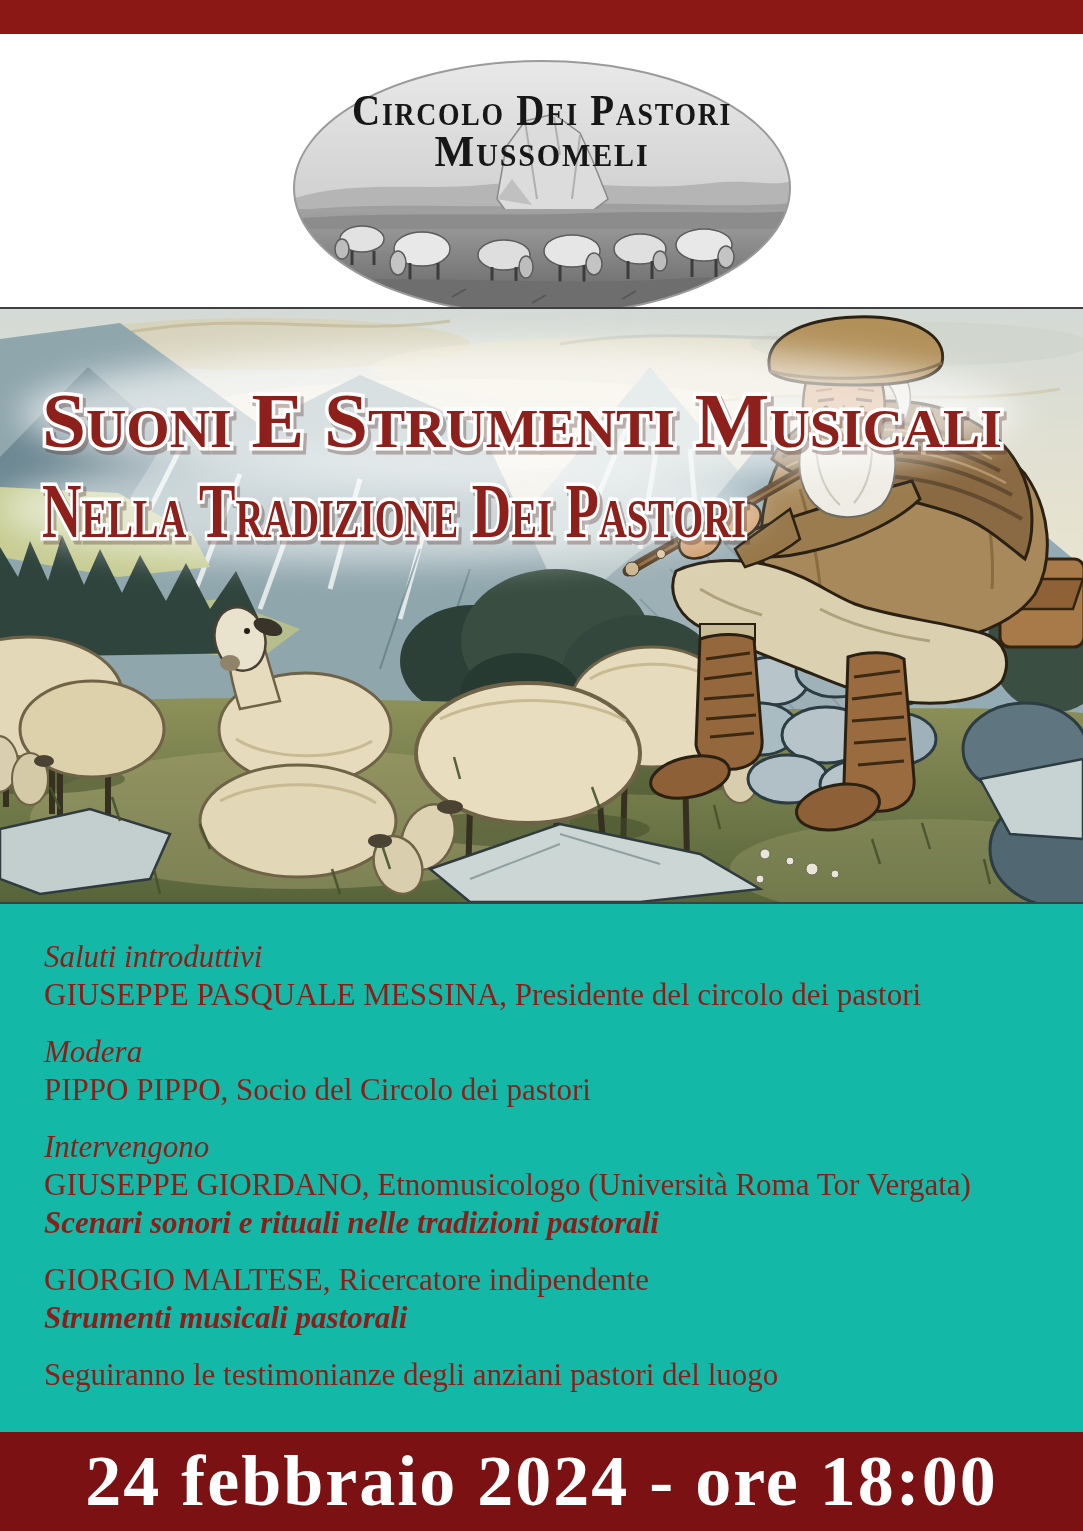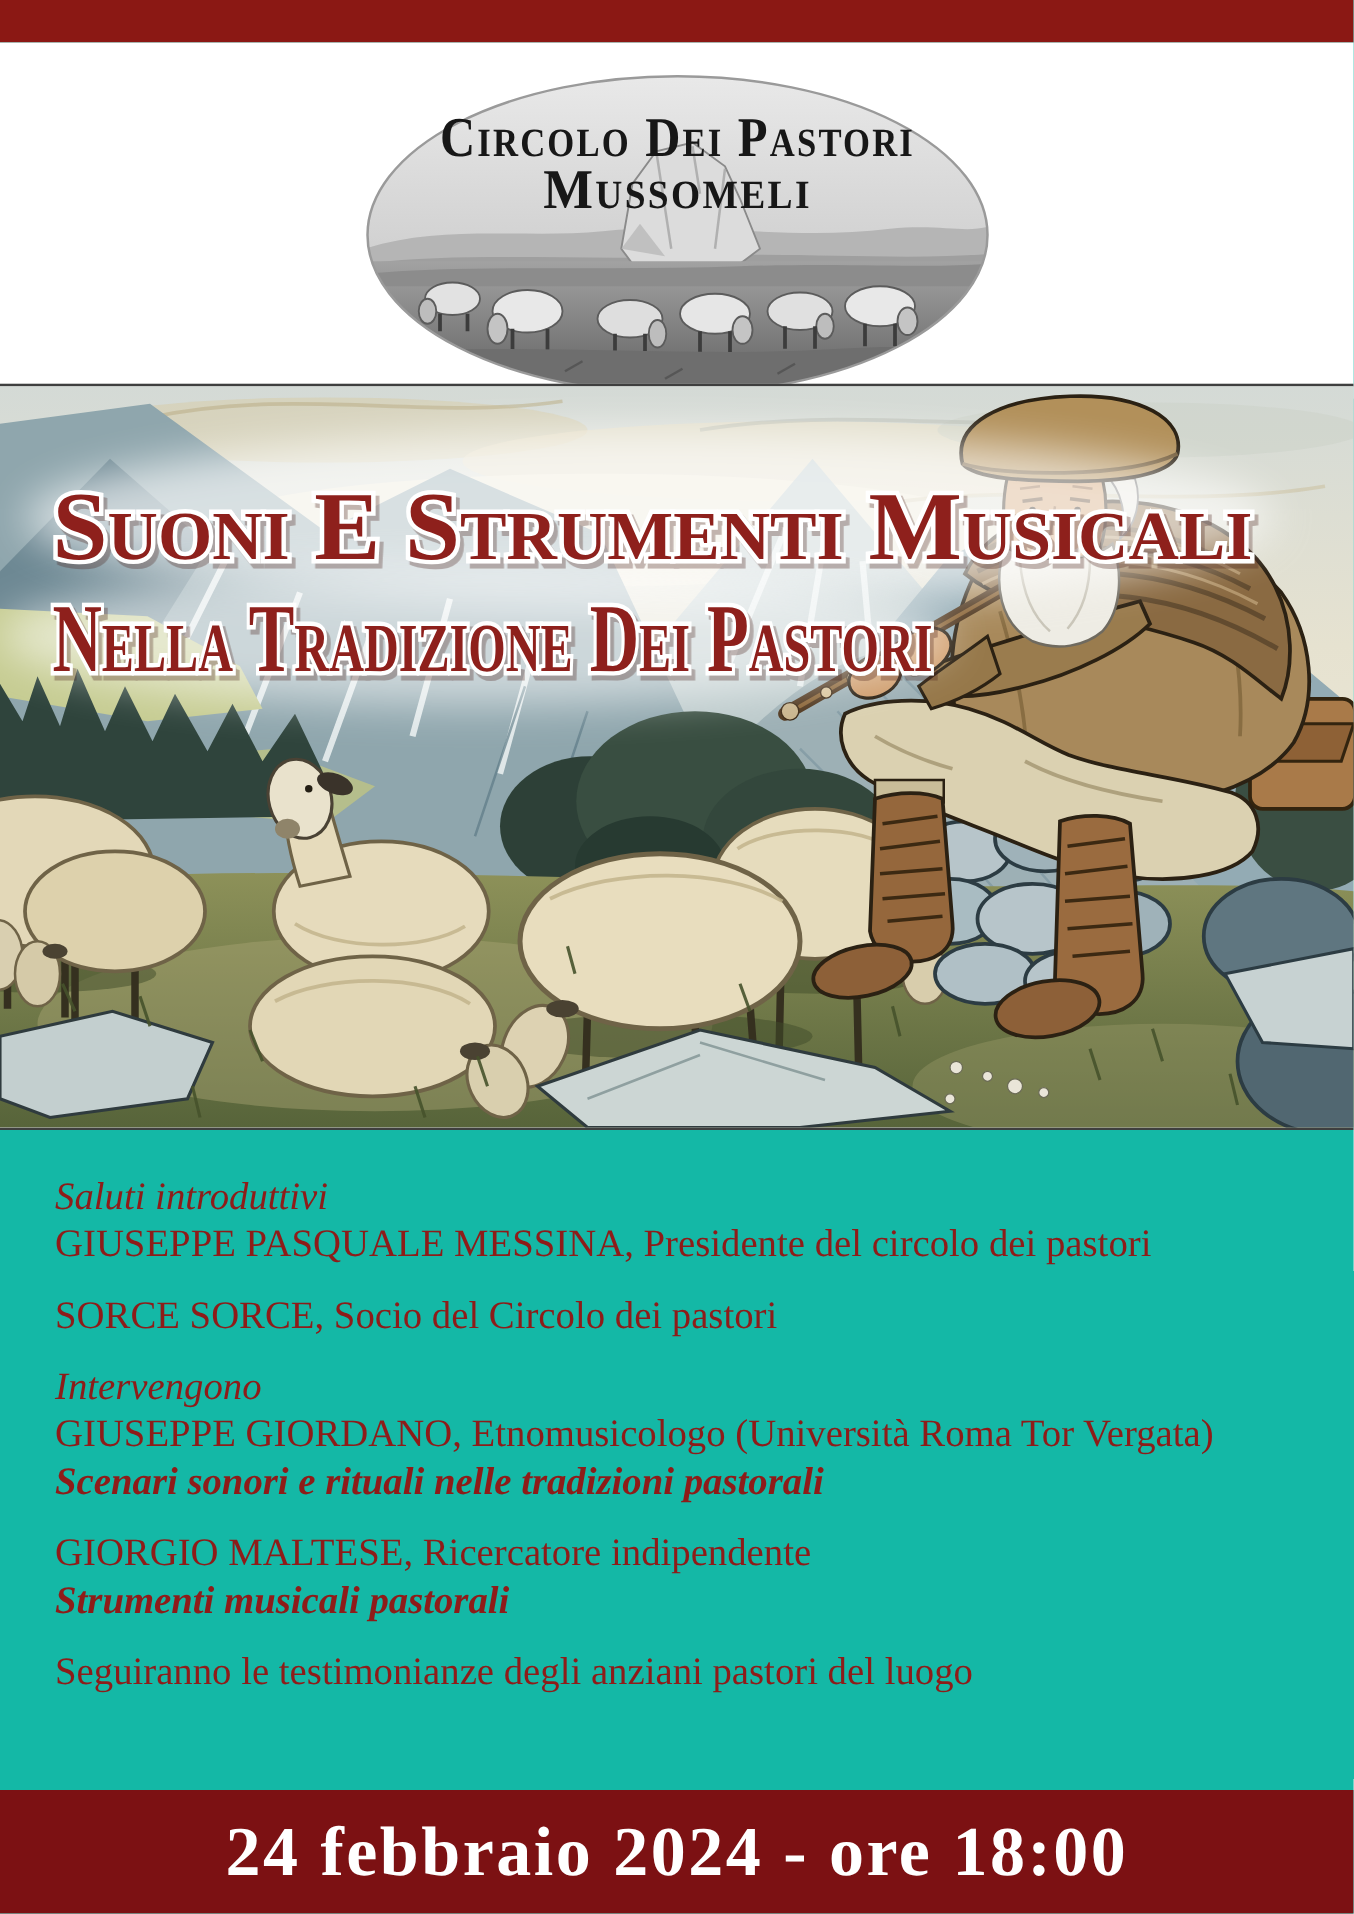--- a/index.html
+++ b/index.html
@@ -28,21 +28,21 @@
   }
 
   .program { position:absolute; top:916px; left:0; width:860px; padding:22px 36px 0 44px; }
   .program p { font-size:31px; line-height:38px; color:#8e1c19; white-space:nowrap; }
   .program .heading { font-style:italic; }
   .program .emph { font-weight:700; font-style:italic; }
   .sec + .sec { margin-top:19px; }
 
   .footer-bar { position:absolute; top:1432px; left:0; width:1083px; height:99px;
     background:#7c1113; display:flex; align-items:center; justify-content:center; }
-  .footer-text { font-family:"Liberation Serif", serif; font-weight:700; font-size:56px;
+  .footer-text { font-family:"Liberation Serif", serif; font-weight:700; font-size:72px;
     color:#ffffff; letter-spacing:2px; white-space:nowrap; }
 </style>
 </head>
 <body>
 
 <main class="poster">
 
   <div class="top-bar"></div>
 
   <header class="logo-band">
@@ -297,21 +297,22 @@
       </g>
     </svg>
   </section>
 
   <section class="program">
     <div class="sec">
       <p class="heading">Saluti introduttivi</p>
       <p class="line">GIUSEPPE PASQUALE MESSINA, Presidente del circolo dei pastori</p>
     </div>
     <div class="sec">
-      <p class="line">SORCE SORCE, Socio del Circolo dei pastori</p>
+      <p class="heading">Modera</p>
+      <p class="line">PIPPO PIPPO, Socio del Circolo dei pastori</p>
     </div>
     <div class="sec">
       <p class="heading">Intervengono</p>
       <p class="line">GIUSEPPE GIORDANO, Etnomusicologo (Università Roma Tor Vergata)</p>
       <p class="line emph">Scenari sonori e rituali nelle tradizioni pastorali</p>
     </div>
     <div class="sec">
       <p class="line">GIORGIO MALTESE, Ricercatore indipendente</p>
       <p class="line emph">Strumenti musicali pastorali</p>
     </div>

